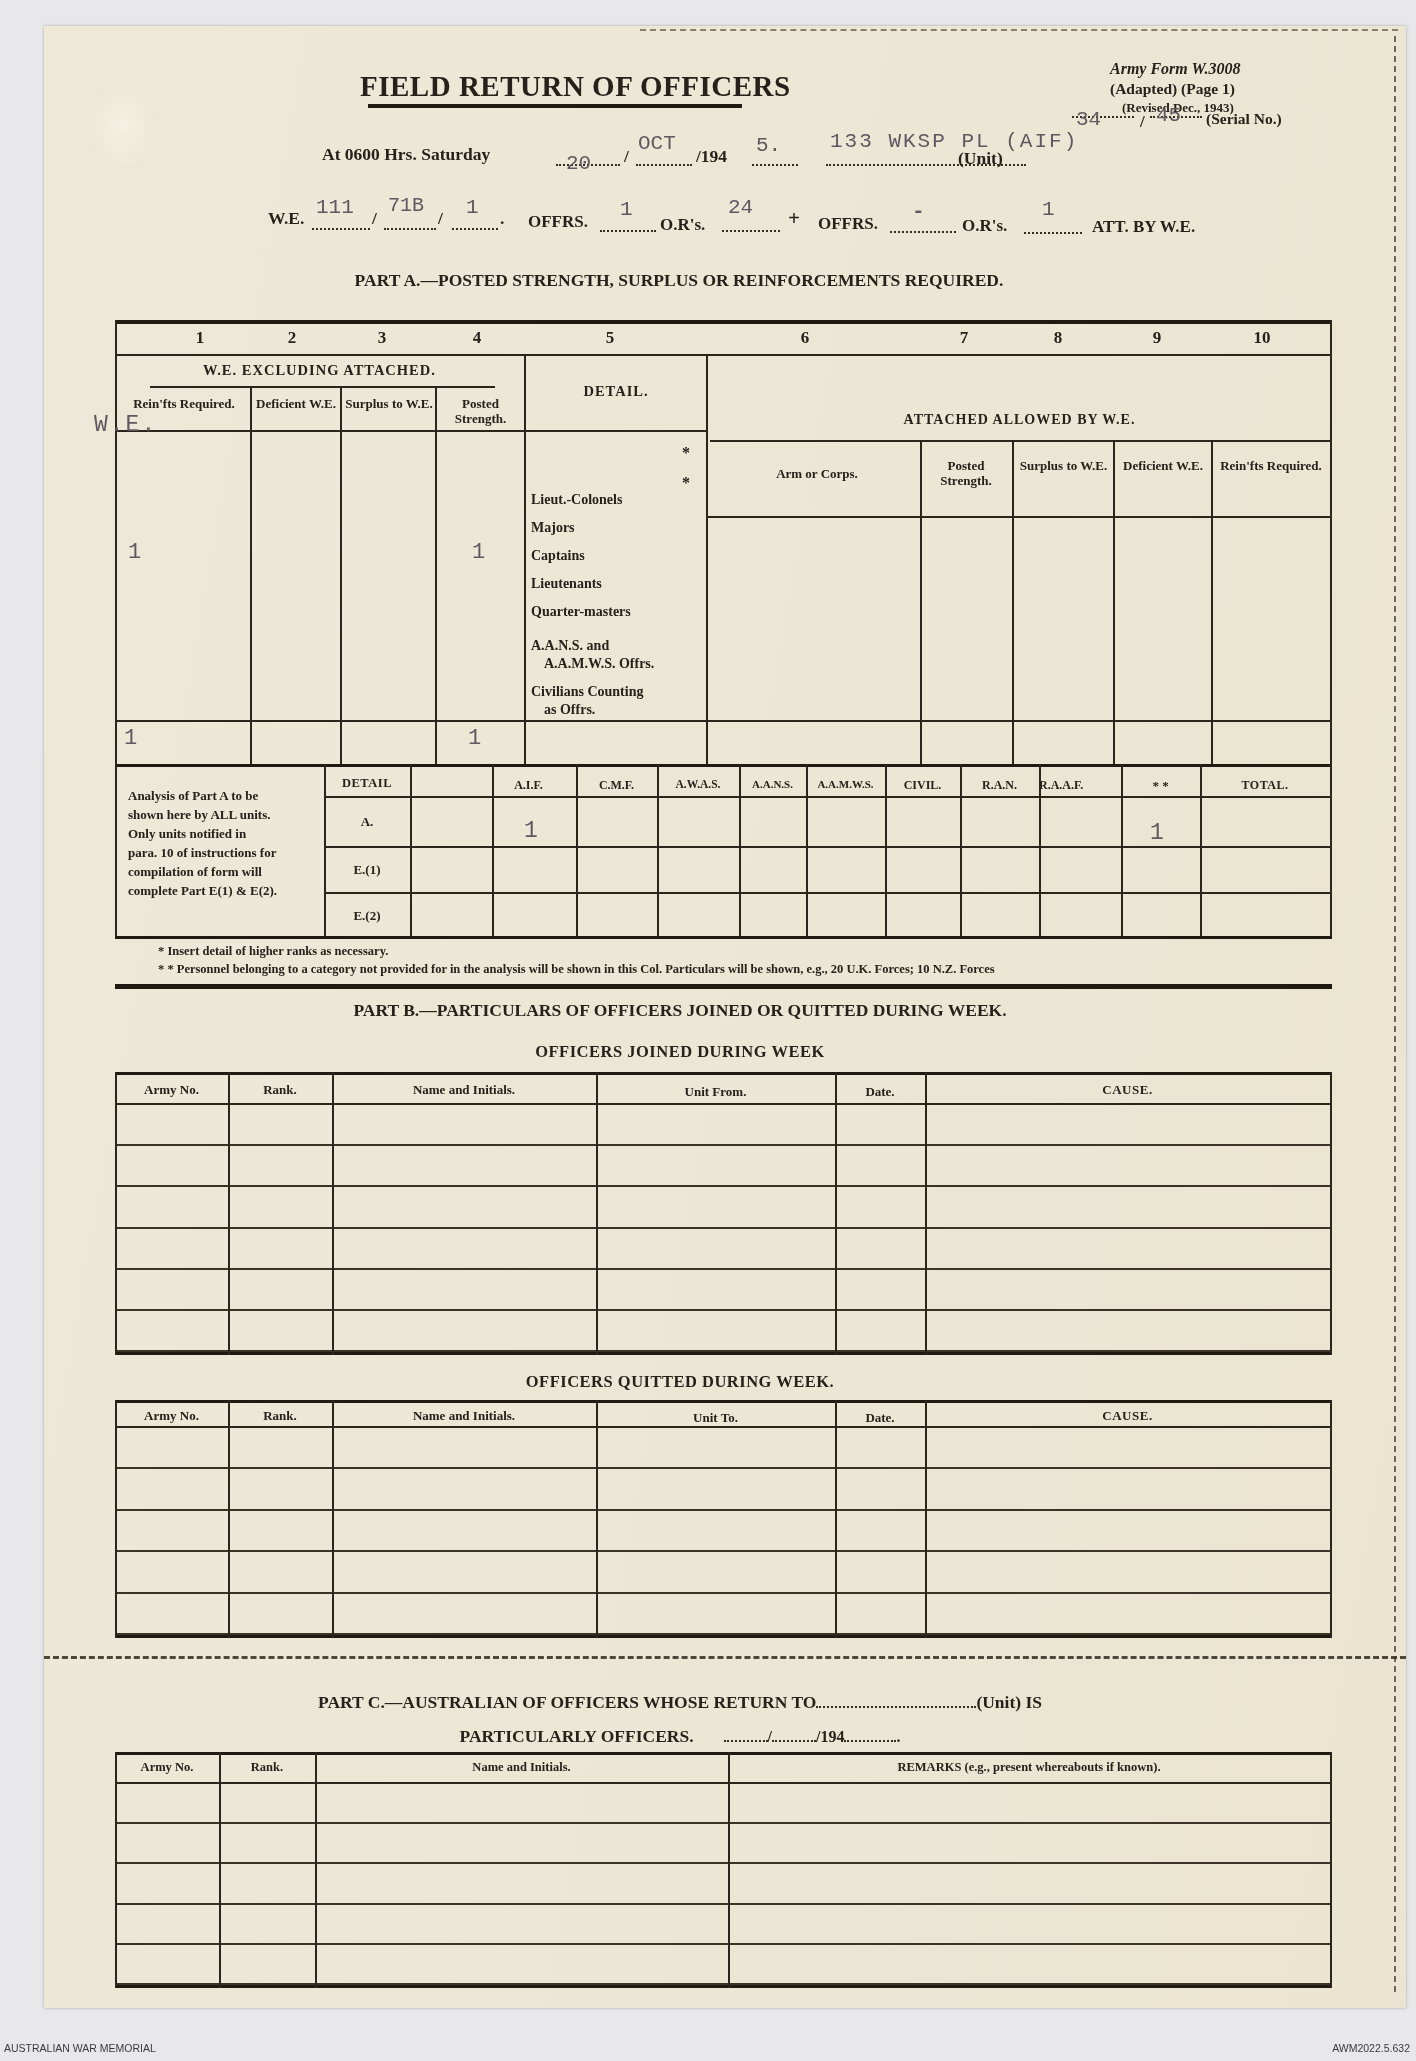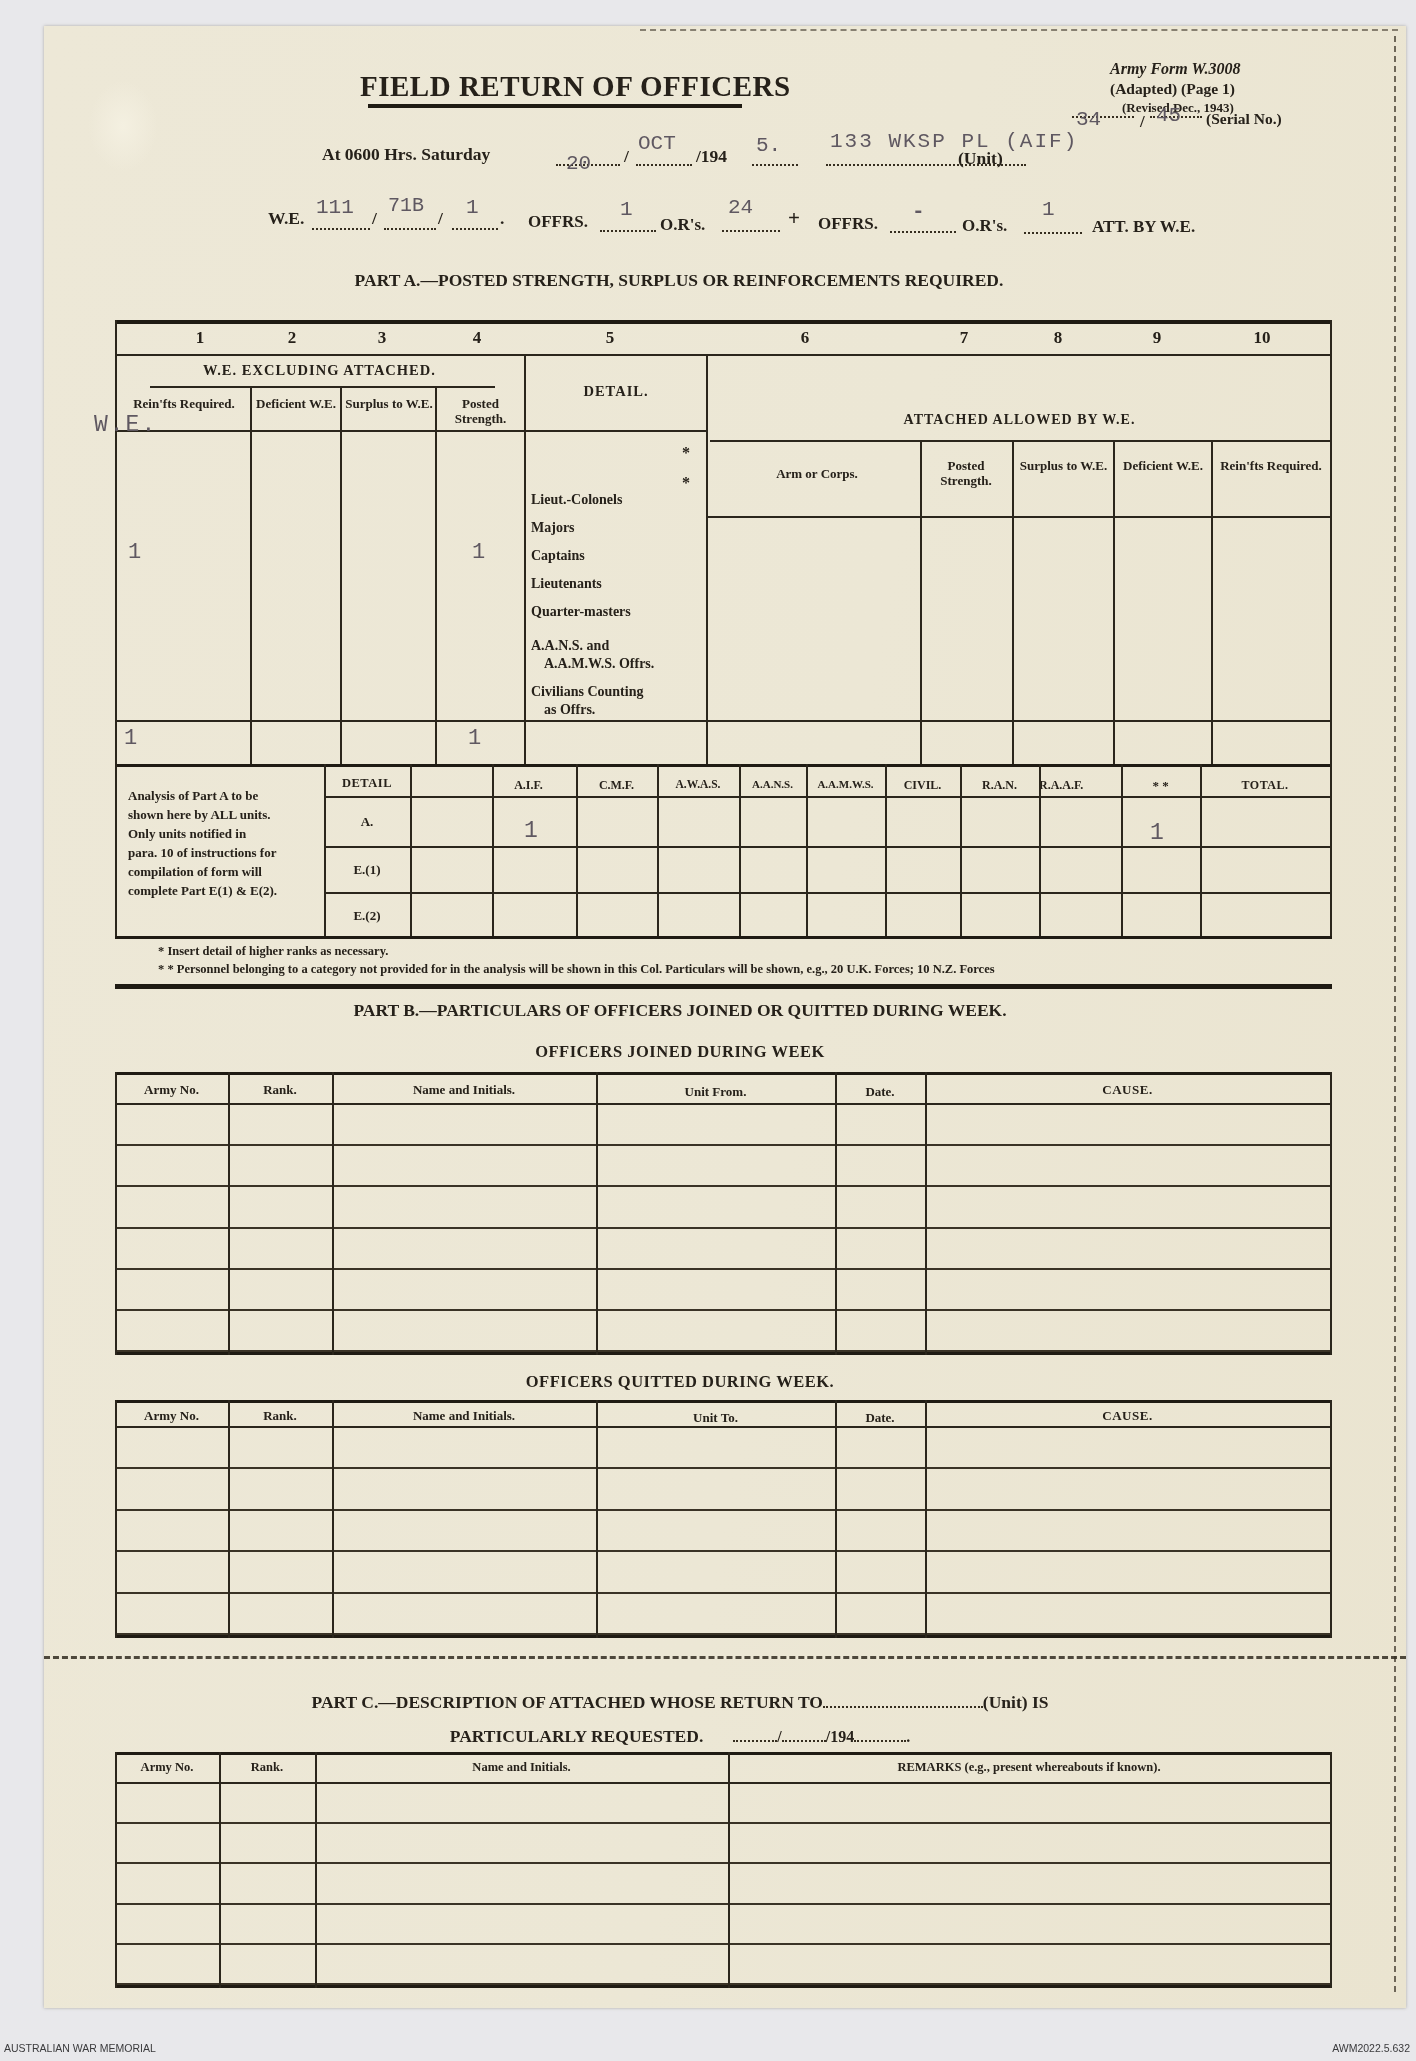--- a/index.html
+++ b/index.html
@@ -242,26 +242,26 @@
 <div class="vl" style="left:228px;top:1400px;height:238px;"></div>
 <div class="vl" style="left:332px;top:1400px;height:238px;"></div>
 <div class="vl" style="left:596px;top:1400px;height:238px;"></div>
 <div class="vl" style="left:835px;top:1400px;height:238px;"></div>
 <div class="vl" style="left:925px;top:1400px;height:238px;"></div>
 <div class="vl" style="left:1330px;top:1400px;height:238px;"></div>
 
 <div class="cutline"></div>
 
 <div class="flexc" style="left:60px;top:1692px;width:1240px;">
-  <span class="print" style="position:static;font-size:17.5px;">PART C.—DESCRIPTION  OF  ATTACHED  WHOSE  RETURN  TO</span>
+  <span class="print" style="position:static;font-size:17.5px;">PART C.—AUSTRALIAN  OF  OFFICERS  WHOSE  RETURN  TO</span>
   <span class="dotin" style="width:160px;"></span>
   <span class="print" style="position:static;font-size:17.5px;">(Unit) IS</span>
 </div>
 <div class="flexc" style="left:60px;top:1726px;width:1240px;">
-  <span class="print" style="position:static;font-size:17.5px;">PARTICULARLY REQUESTED.</span>
+  <span class="print" style="position:static;font-size:17.5px;">PARTICULARLY OFFICERS.</span>
   <span style="width:30px;"></span>
   <span class="dotin" style="width:44px;"></span>
   <span class="print" style="position:static;font-size:16px;">/</span>
   <span class="dotin" style="width:44px;"></span>
   <span class="print" style="position:static;font-size:16px;">/194</span>
   <span class="dotin" style="width:52px;"></span>
   <span class="print" style="position:static;font-size:16px;">.</span>
 </div>
 
 <div class="hl heavy" style="left:115px;top:1752px;width:1217px;height:3px;"></div>

